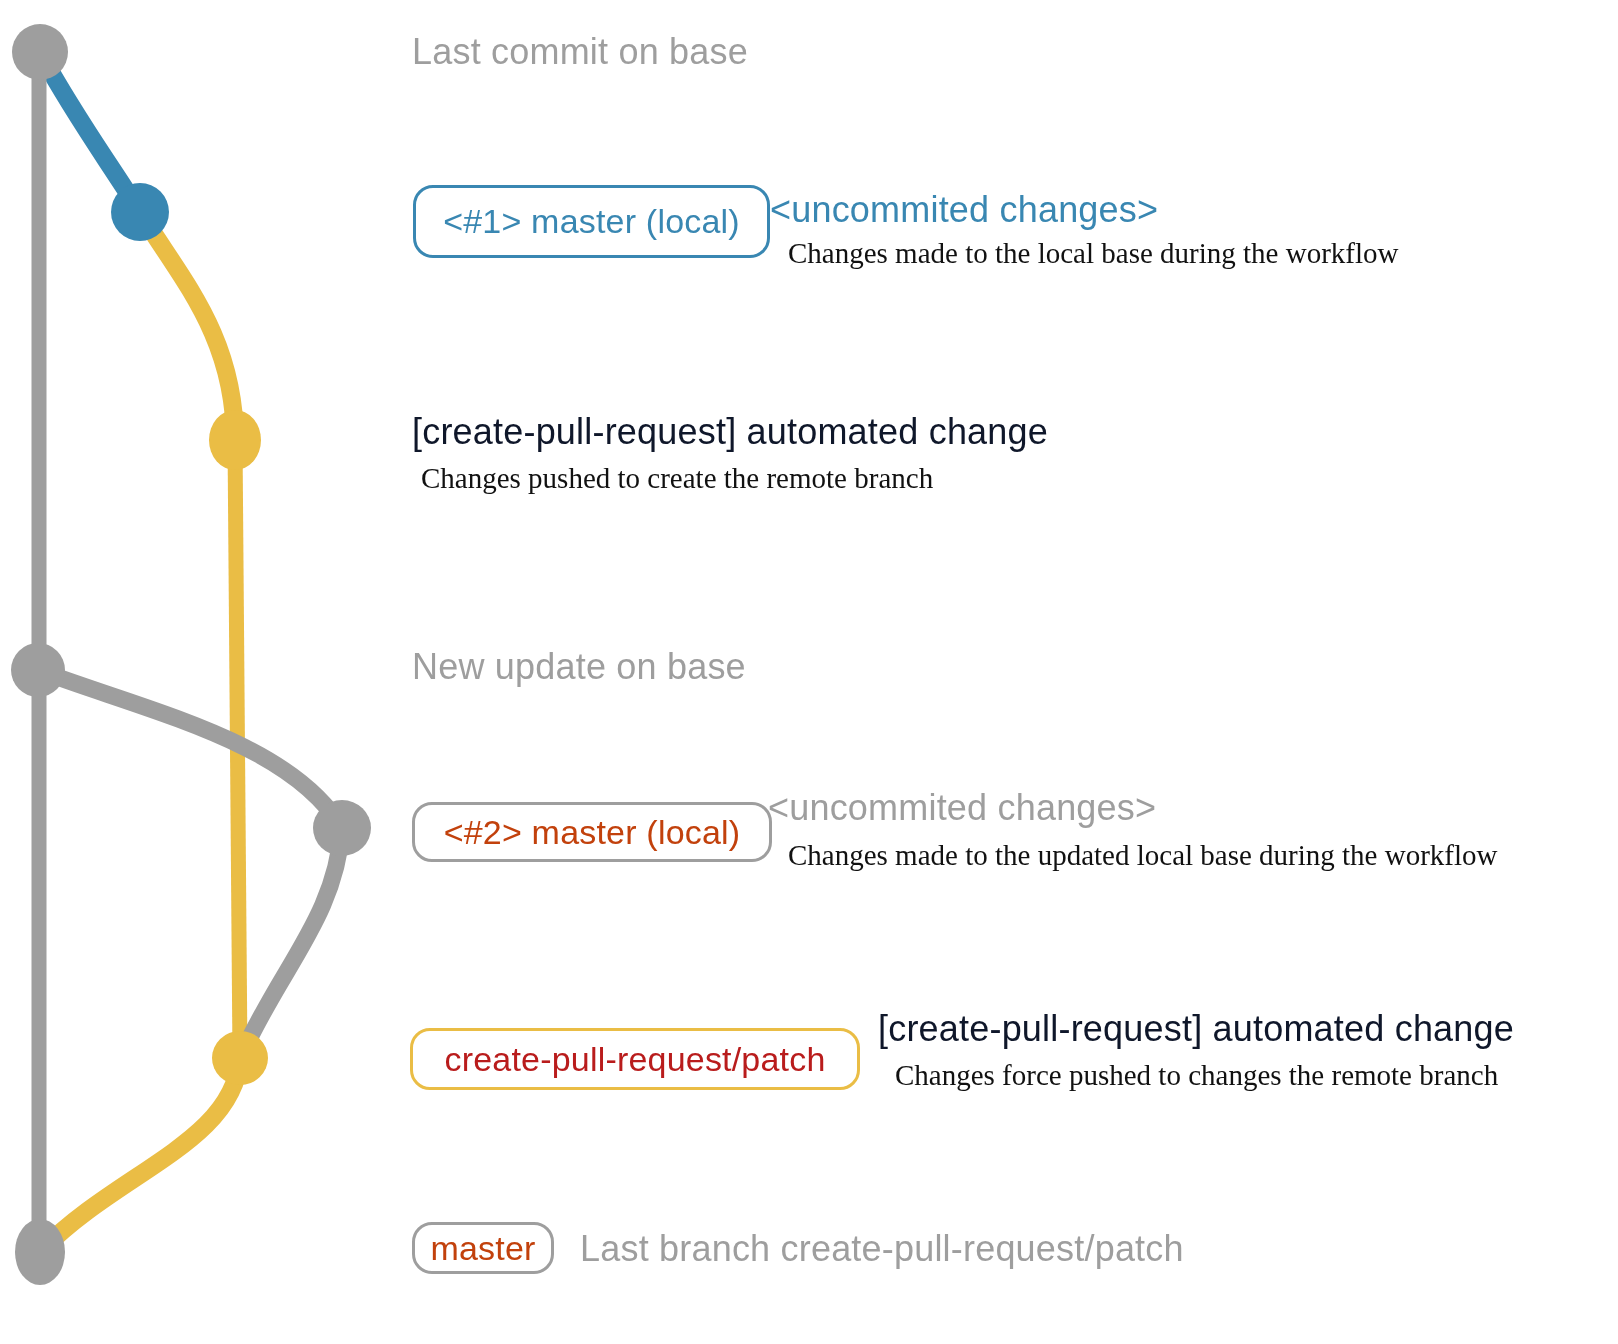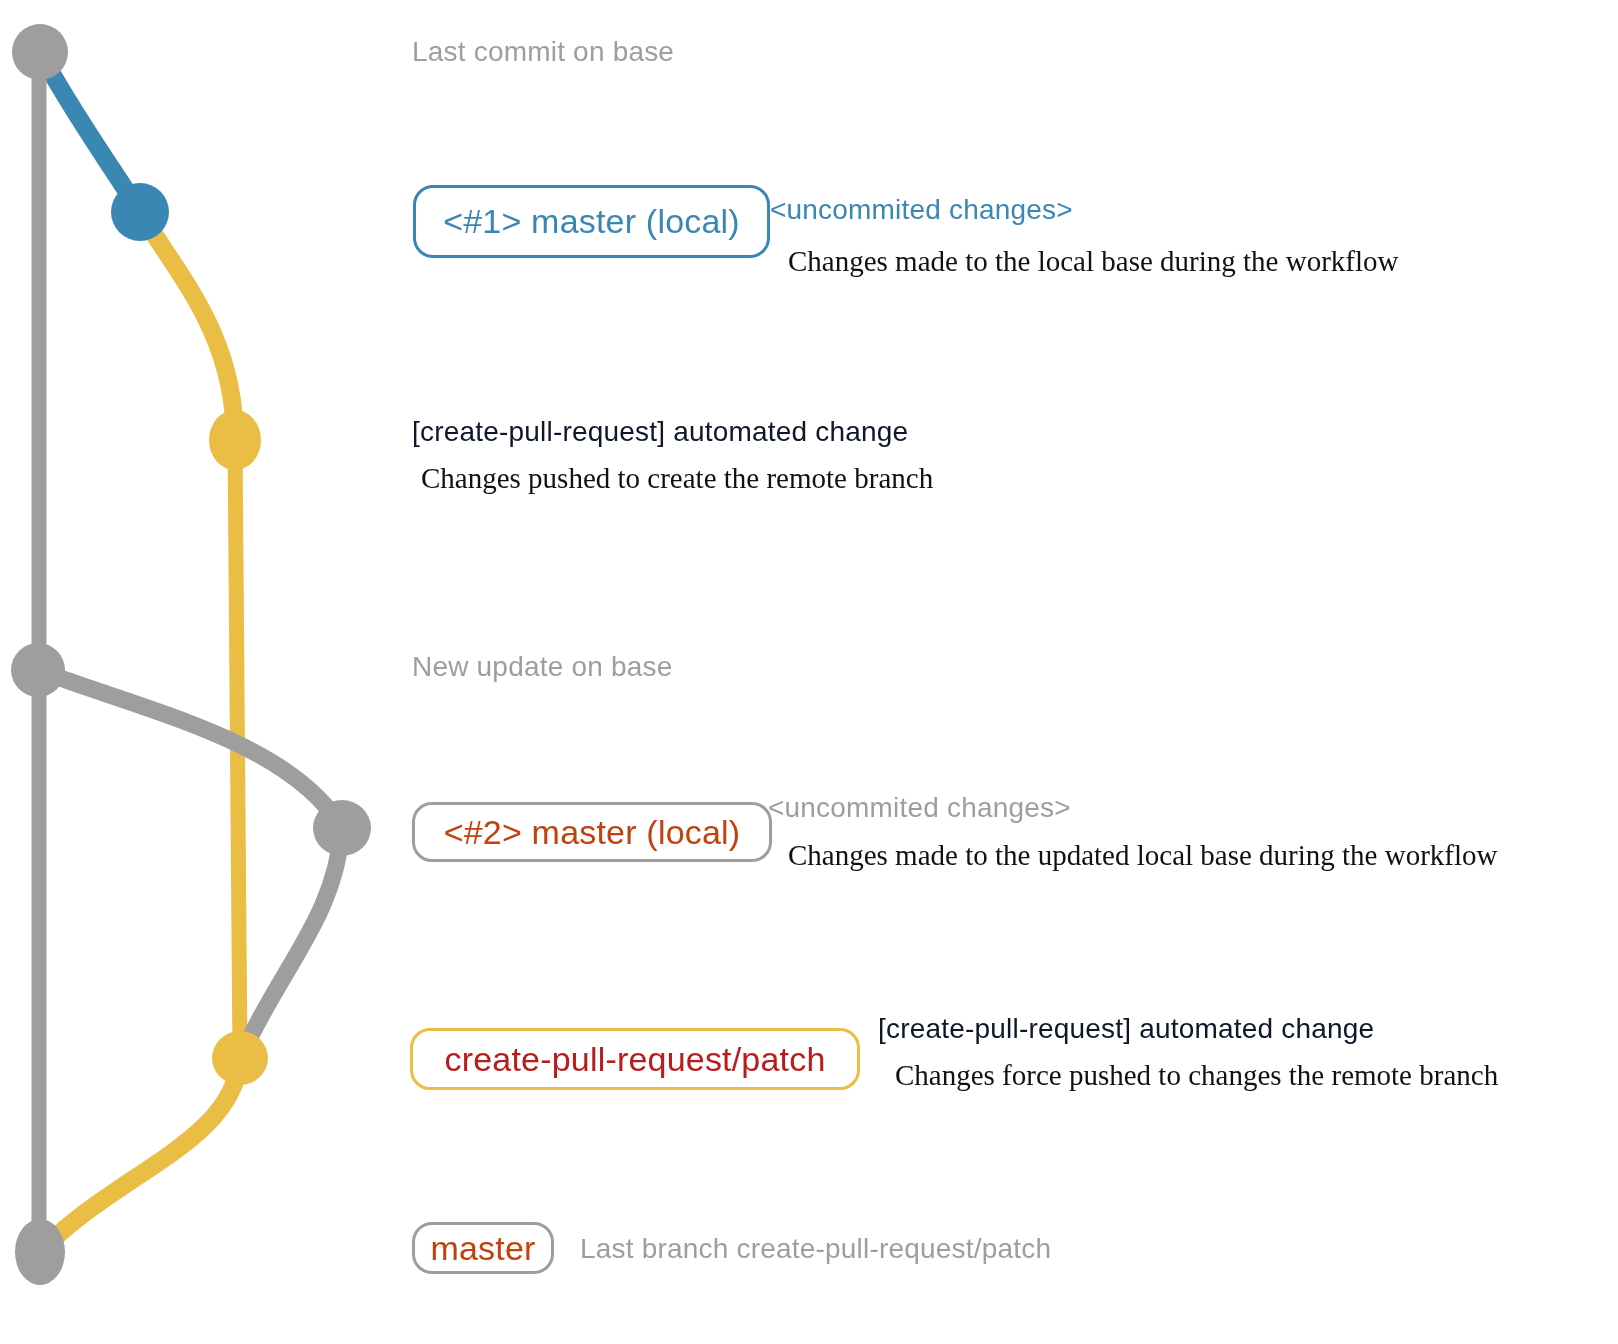--- a/index.html
+++ b/index.html
@@ -17,21 +17,21 @@
   .graph-svg {
     position: absolute;
     left: 0;
     top: 0;
     width: 1618px;
     height: 1344px;
   }
   .abs { position: absolute; white-space: nowrap; }
   .sans-big {
     font-family: "Liberation Sans", sans-serif;
-    font-size: 28px;
+    font-size: 36px;
     line-height: 42px;
     letter-spacing: 0.2px;
   }
   .serif-note {
     font-family: "Liberation Serif", serif;
     font-size: 29px;
     line-height: 34px;
     color: #111111;
   }
   .c-gray  { color: #9e9e9e; }
@@ -76,21 +76,21 @@
   <ellipse cx="240" cy="1058" rx="28" ry="27" fill="#eabd45"></ellipse>
   <ellipse cx="40" cy="1252" rx="25" ry="33" fill="#9e9e9e"></ellipse>
 </svg>
 
 <div class="abs sans-big c-gray" style="left:412px; top:31px;">Last commit on base</div>
 
 <div class="badge blue" style="left:413px; top:185px; width:357px; height:73px;">
   <span>&lt;#1&gt; master (local)</span>
 </div>
 <div class="abs sans-big c-blue" style="left:770px; top:189px;">&lt;uncommited changes&gt;</div>
-<div class="abs serif-note" style="left:788px; top:244px;">Changes made to the local base during the workflow</div>
+<div class="abs serif-note" style="left:788px; top:236px;">Changes made to the local base during the workflow</div>
 
 <div class="abs sans-big c-yellow" style="left:412px; top:411px;">[create-pull-request] automated change</div>
 <div class="abs serif-note" style="left:421px; top:461px;">Changes pushed to create the remote branch</div>
 
 <div class="abs sans-big c-gray" style="left:412px; top:646px;">New update on base</div>
 
 <div class="badge gray" style="left:412px; top:802px; width:360px; height:60px;">
   <span>&lt;#2&gt; master (local)</span>
 </div>
 <div class="abs sans-big c-gray" style="left:768px; top:787px;">&lt;uncommited changes&gt;</div>

